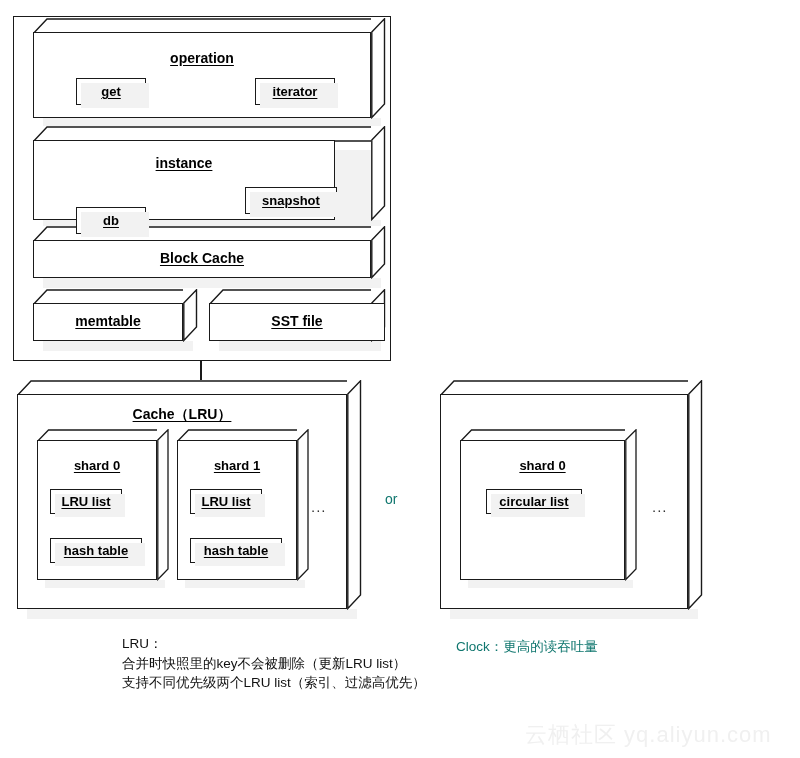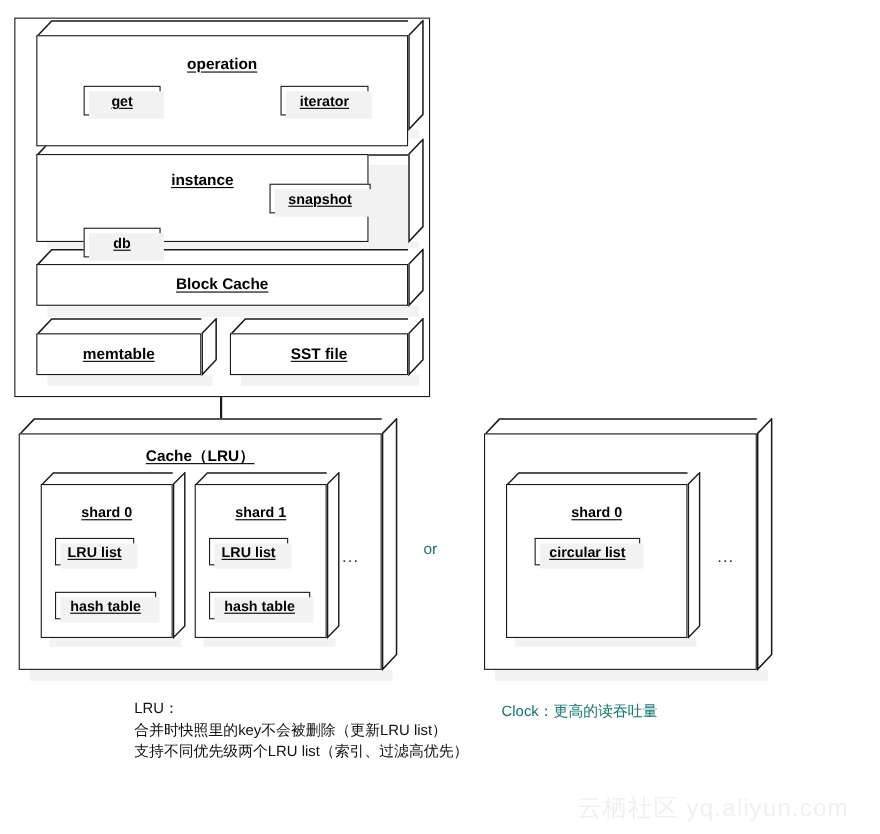--- a/index.html
+++ b/index.html
@@ -125,21 +125,21 @@
 </style>
 </head>
 <body>
 
 <div class="canvas">
 
   <div class="conn" style="left:200px;top:272px;width:1.6px;height:122px;"></div>
 
   <div class="flatbox" style="left:13px;top:16px;width:378px;height:345px;"></div>
 
-  <div class="box3d" style="left:33px;top:32px;width:338px;height:101px;">
+  <div class="box3d" style="left:33px;top:32px;width:338px;height:86px;">
     <div class="shadow" style="left:10px;top:10px;width:338px;height:86px;"></div>
     <div class="topf" style="left:0;top:-14px;width:352px;height:16px;">
       <svg width="352" height="16">
         <polygon points="0.8,15 14,1 351,1 338,15" fill="#fff" stroke="#1a1a1a" stroke-width="1.4"></polygon>
       </svg>
     </div>
     <div class="sidef" style="left:338px;top:-14px;width:16px;height:100px;">
       <svg width="16" height="101">
         <polygon points="0.8,14 13.5,0.8 13.5,86 0.8,99.5" fill="#fff" stroke="#1a1a1a" stroke-width="1.4"></polygon>
       </svg>
@@ -158,21 +158,21 @@
       </svg>
     </div>
     <div class="sidef" style="left:338px;top:-14px;width:16px;height:94px;">
       <svg width="16" height="95">
         <polygon points="0.8,14 13.5,0.8 13.5,80 0.8,93.5" fill="#fff" stroke="#1a1a1a" stroke-width="1.4"></polygon>
       </svg>
     </div>
     <div class="face"></div>
     <div class="label" style="top:15px;font-size:14px;">instance</div>
     <div class="chip sh" style="left:43px;top:43px;width:70px;height:27px;margin-top:24px;">db</div>
-    <div class="chip sh" style="left:212px;top:27px;width:92px;height:27px;">snapshot</div>
+    <div class="chip sh" style="left:212px;top:47px;width:92px;height:27px;">snapshot</div>
   </div>
 
   <div class="box3d" style="left:33px;top:240px;width:338px;height:38px;">
     <div class="shadow" style="left:10px;top:10px;width:338px;height:38px;"></div>
     <div class="topf" style="left:0;top:-14px;width:352px;height:16px;">
       <svg width="352" height="16">
         <polygon points="0.8,15 14,1 351,1 338,15" fill="#fff" stroke="#1a1a1a" stroke-width="1.4"></polygon>
       </svg>
     </div>
     <div class="sidef" style="left:338px;top:-14px;width:16px;height:52px;">
@@ -193,21 +193,21 @@
     </div>
     <div class="sidef" style="left:150px;top:-14px;width:16px;height:52px;">
       <svg width="16" height="53">
         <polygon points="0.8,14 13.5,0.8 13.5,38 0.8,51.5" fill="#fff" stroke="#1a1a1a" stroke-width="1.4"></polygon>
       </svg>
     </div>
     <div class="face"></div>
     <div class="label" style="top:10px;font-size:14px;">memtable</div>
   </div>
 
-  <div class="box3d" style="left:209px;top:303px;width:162px;height:38px;">
+  <div class="box3d" style="left:209px;top:303px;width:176px;height:38px;">
     <div class="shadow" style="left:10px;top:10px;width:162px;height:38px;"></div>
     <div class="topf" style="left:0;top:-14px;width:176px;height:16px;">
       <svg width="176" height="16">
         <polygon points="0.8,15 14,1 175,1 162,15" fill="#fff" stroke="#1a1a1a" stroke-width="1.4"></polygon>
       </svg>
     </div>
     <div class="sidef" style="left:162px;top:-14px;width:16px;height:52px;">
       <svg width="16" height="53">
         <polygon points="0.8,14 13.5,0.8 13.5,38 0.8,51.5" fill="#fff" stroke="#1a1a1a" stroke-width="1.4"></polygon>
       </svg>

